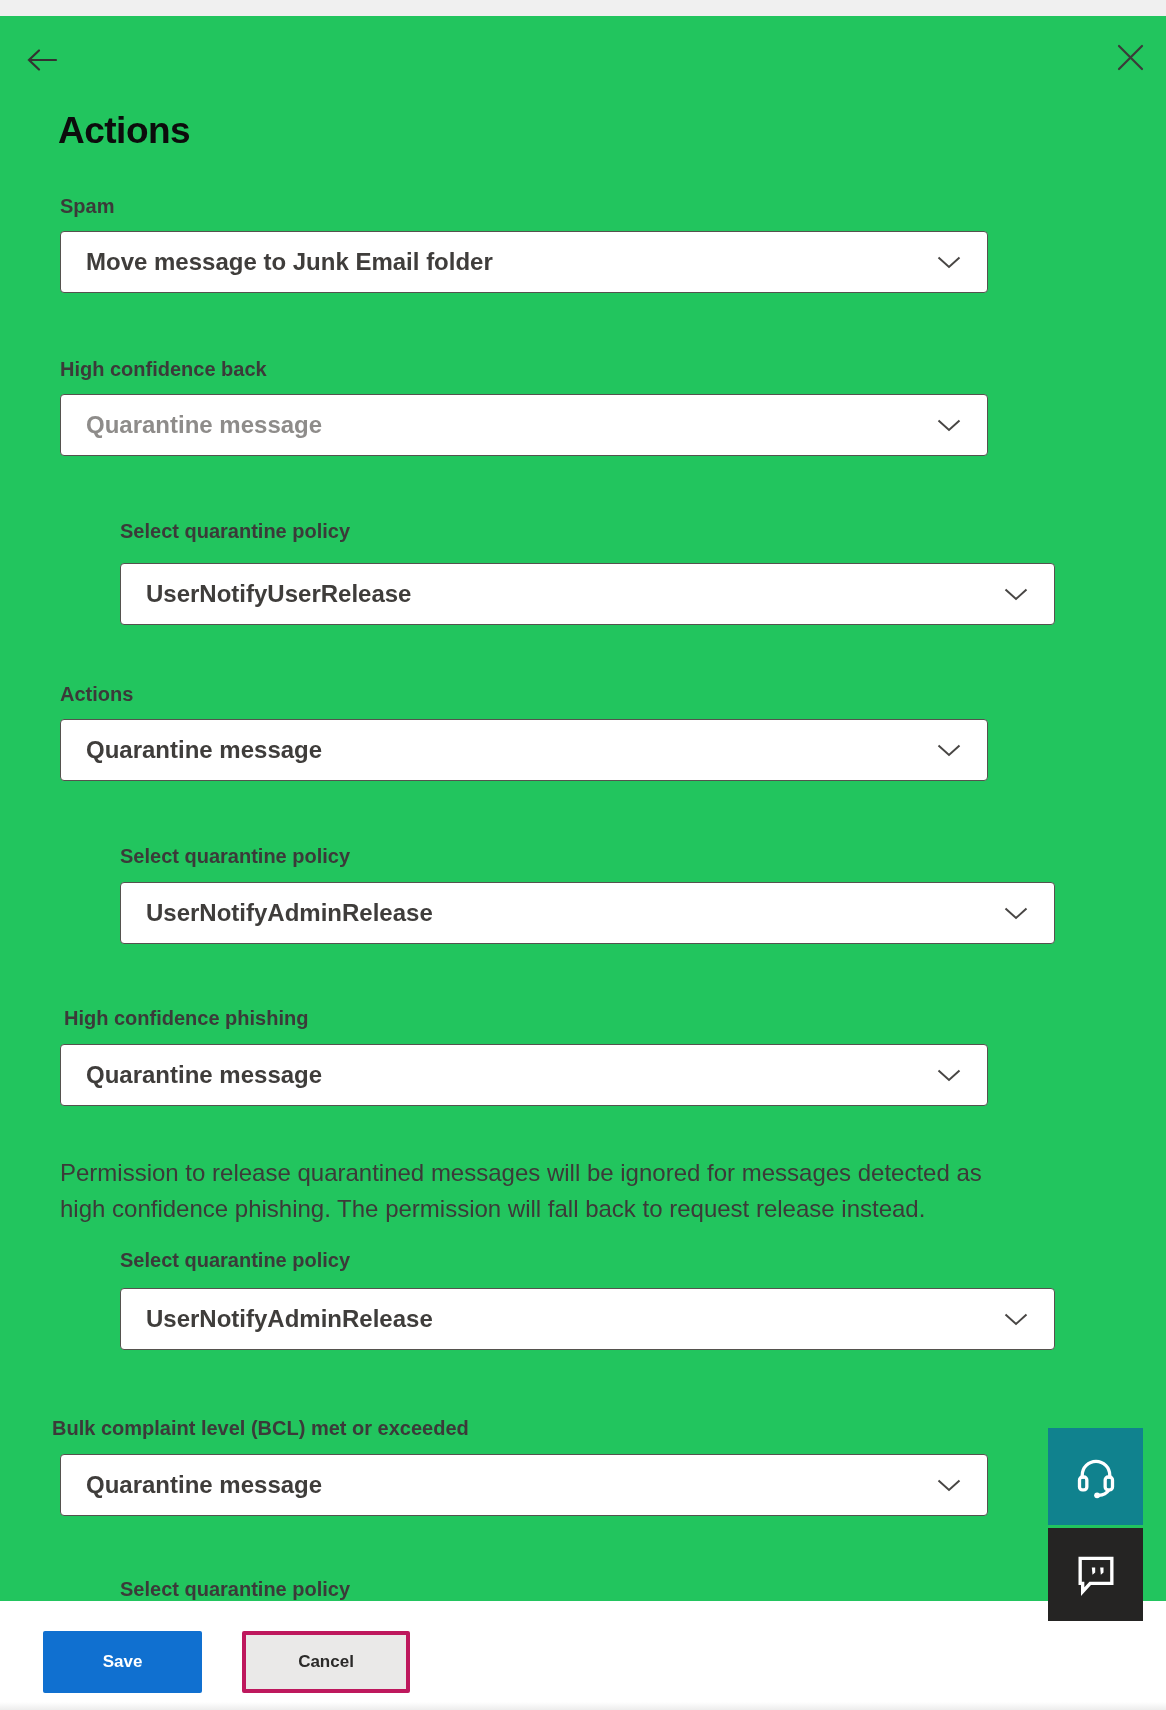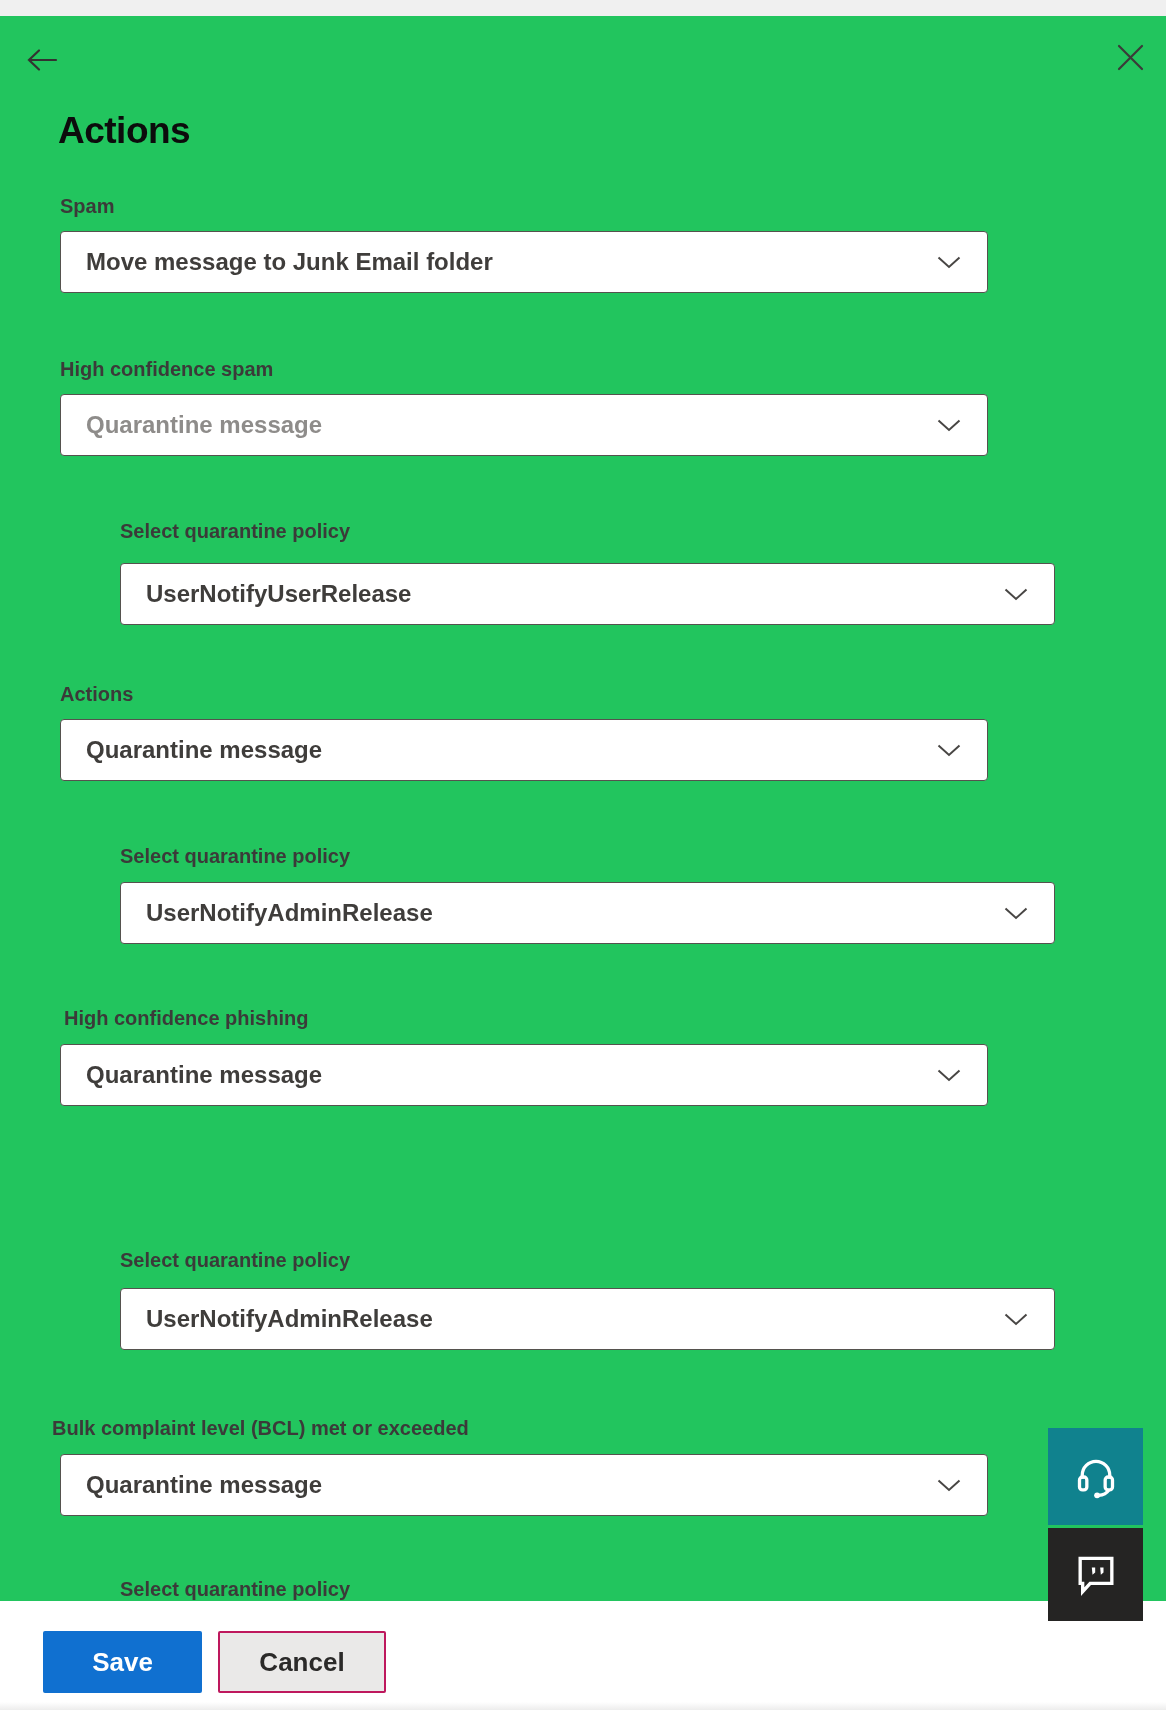--- a/index.html
+++ b/index.html
@@ -44,29 +44,29 @@
   .note div{line-height:36px;white-space:nowrap;}
   .footer{
     position:absolute;left:0;top:1585px;width:1166px;height:125px;
     background:#ffffff;z-index:5;
   }
   .footer::after{
     content:"";position:absolute;left:0;bottom:0;width:100%;height:24px;
     background:linear-gradient(#ffffff,#c9c8c7);
   }
   .btn{
-    position:absolute;top:30px;height:62px;font-size:26px;font-weight:600;
+    position:absolute;top:30px;height:62px;font-size:17px;font-weight:600;
     border-radius:2px;cursor:pointer;font-family:inherit;
   }
   .btn.primary{
     left:43px;width:159px;background:var(--accent-blue);color:#ffffff;border:none;
   }
   .btn.secondary{
-    left:218px;width:168px;background:#eae9e8;color:#2b2a29;
-    border:2px solid #be185d;
+    left:242px;width:168px;background:#eae9e8;color:#2b2a29;
+    border:4px solid #be185d;
   }
   .float-btn{
     position:absolute;left:1048px;width:95px;border:none;cursor:pointer;
     display:flex;align-items:center;justify-content:center;z-index:10;padding:0;
   }
   .float-btn.help{top:1412px;height:97px;background:var(--help-teal);}
   .float-btn.feedback{top:1512px;height:93px;background:var(--feedback-dark);}
   .cursor-wedge{
     position:absolute;left:1062px;top:1698px;width:104px;height:12px;
     background:#141414;clip-path:polygon(0 100%,100% 10%,100% 100%);z-index:20;
@@ -92,21 +92,21 @@
   <h1 class="title">Actions</h1>
 
   <div class="lbl" style="left:60px;top:175px">Spam</div>
   <div class="dd" style="left:60px;top:215px;width:928px" role="combobox">
     <span class="ddv">Move message to Junk Email folder</span>
     <svg class="chev" width="24" height="13" viewBox="0 0 24 13">
       <polyline points="1.5,1.5 12,11 22.5,1.5" fill="none" stroke="#484644" stroke-width="2"></polyline>
     </svg>
   </div>
 
-  <div class="lbl" style="left:60px;top:338px">High confidence spam</div>
+  <div class="lbl" style="left:60px;top:338px">High confidence back</div>
   <div class="dd" style="left:60px;top:378px;width:928px" role="combobox">
     <span class="ddv muted">Quarantine message</span>
     <svg class="chev" width="24" height="13" viewBox="0 0 24 13">
       <polyline points="1.5,1.5 12,11 22.5,1.5" fill="none" stroke="#484644" stroke-width="2"></polyline>
     </svg>
   </div>
 
   <div class="lbl" style="left:120px;top:500px">Select quarantine policy</div>
   <div class="dd" style="left:120px;top:547px;width:935px" role="combobox">
     <span class="ddv">UserNotifyUserRelease</span>
@@ -132,20 +132,24 @@
   </div>
 
   <div class="lbl" style="left:64px;top:987px">High confidence phishing</div>
   <div class="dd" style="left:60px;top:1028px;width:928px" role="combobox">
     <span class="ddv">Quarantine message</span>
     <svg class="chev" width="24" height="13" viewBox="0 0 24 13">
       <polyline points="1.5,1.5 12,11 22.5,1.5" fill="none" stroke="#484644" stroke-width="2"></polyline>
     </svg>
   </div>
 
+  <div class="note">
+    <div>Permission to release quarantined messages will be ignored for messages detected as</div>
+    <div>high confidence phishing. The permission will fall back to request release instead.</div>
+  </div>
 
   <div class="lbl" style="left:120px;top:1229px">Select quarantine policy</div>
   <div class="dd" style="left:120px;top:1272px;width:935px" role="combobox">
     <span class="ddv">UserNotifyAdminRelease</span>
     <svg class="chev" width="24" height="13" viewBox="0 0 24 13">
       <polyline points="1.5,1.5 12,11 22.5,1.5" fill="none" stroke="#484644" stroke-width="2"></polyline>
     </svg>
   </div>
 
   <div class="lbl" style="left:52px;top:1397px">Bulk complaint level (BCL) met or exceeded</div>

